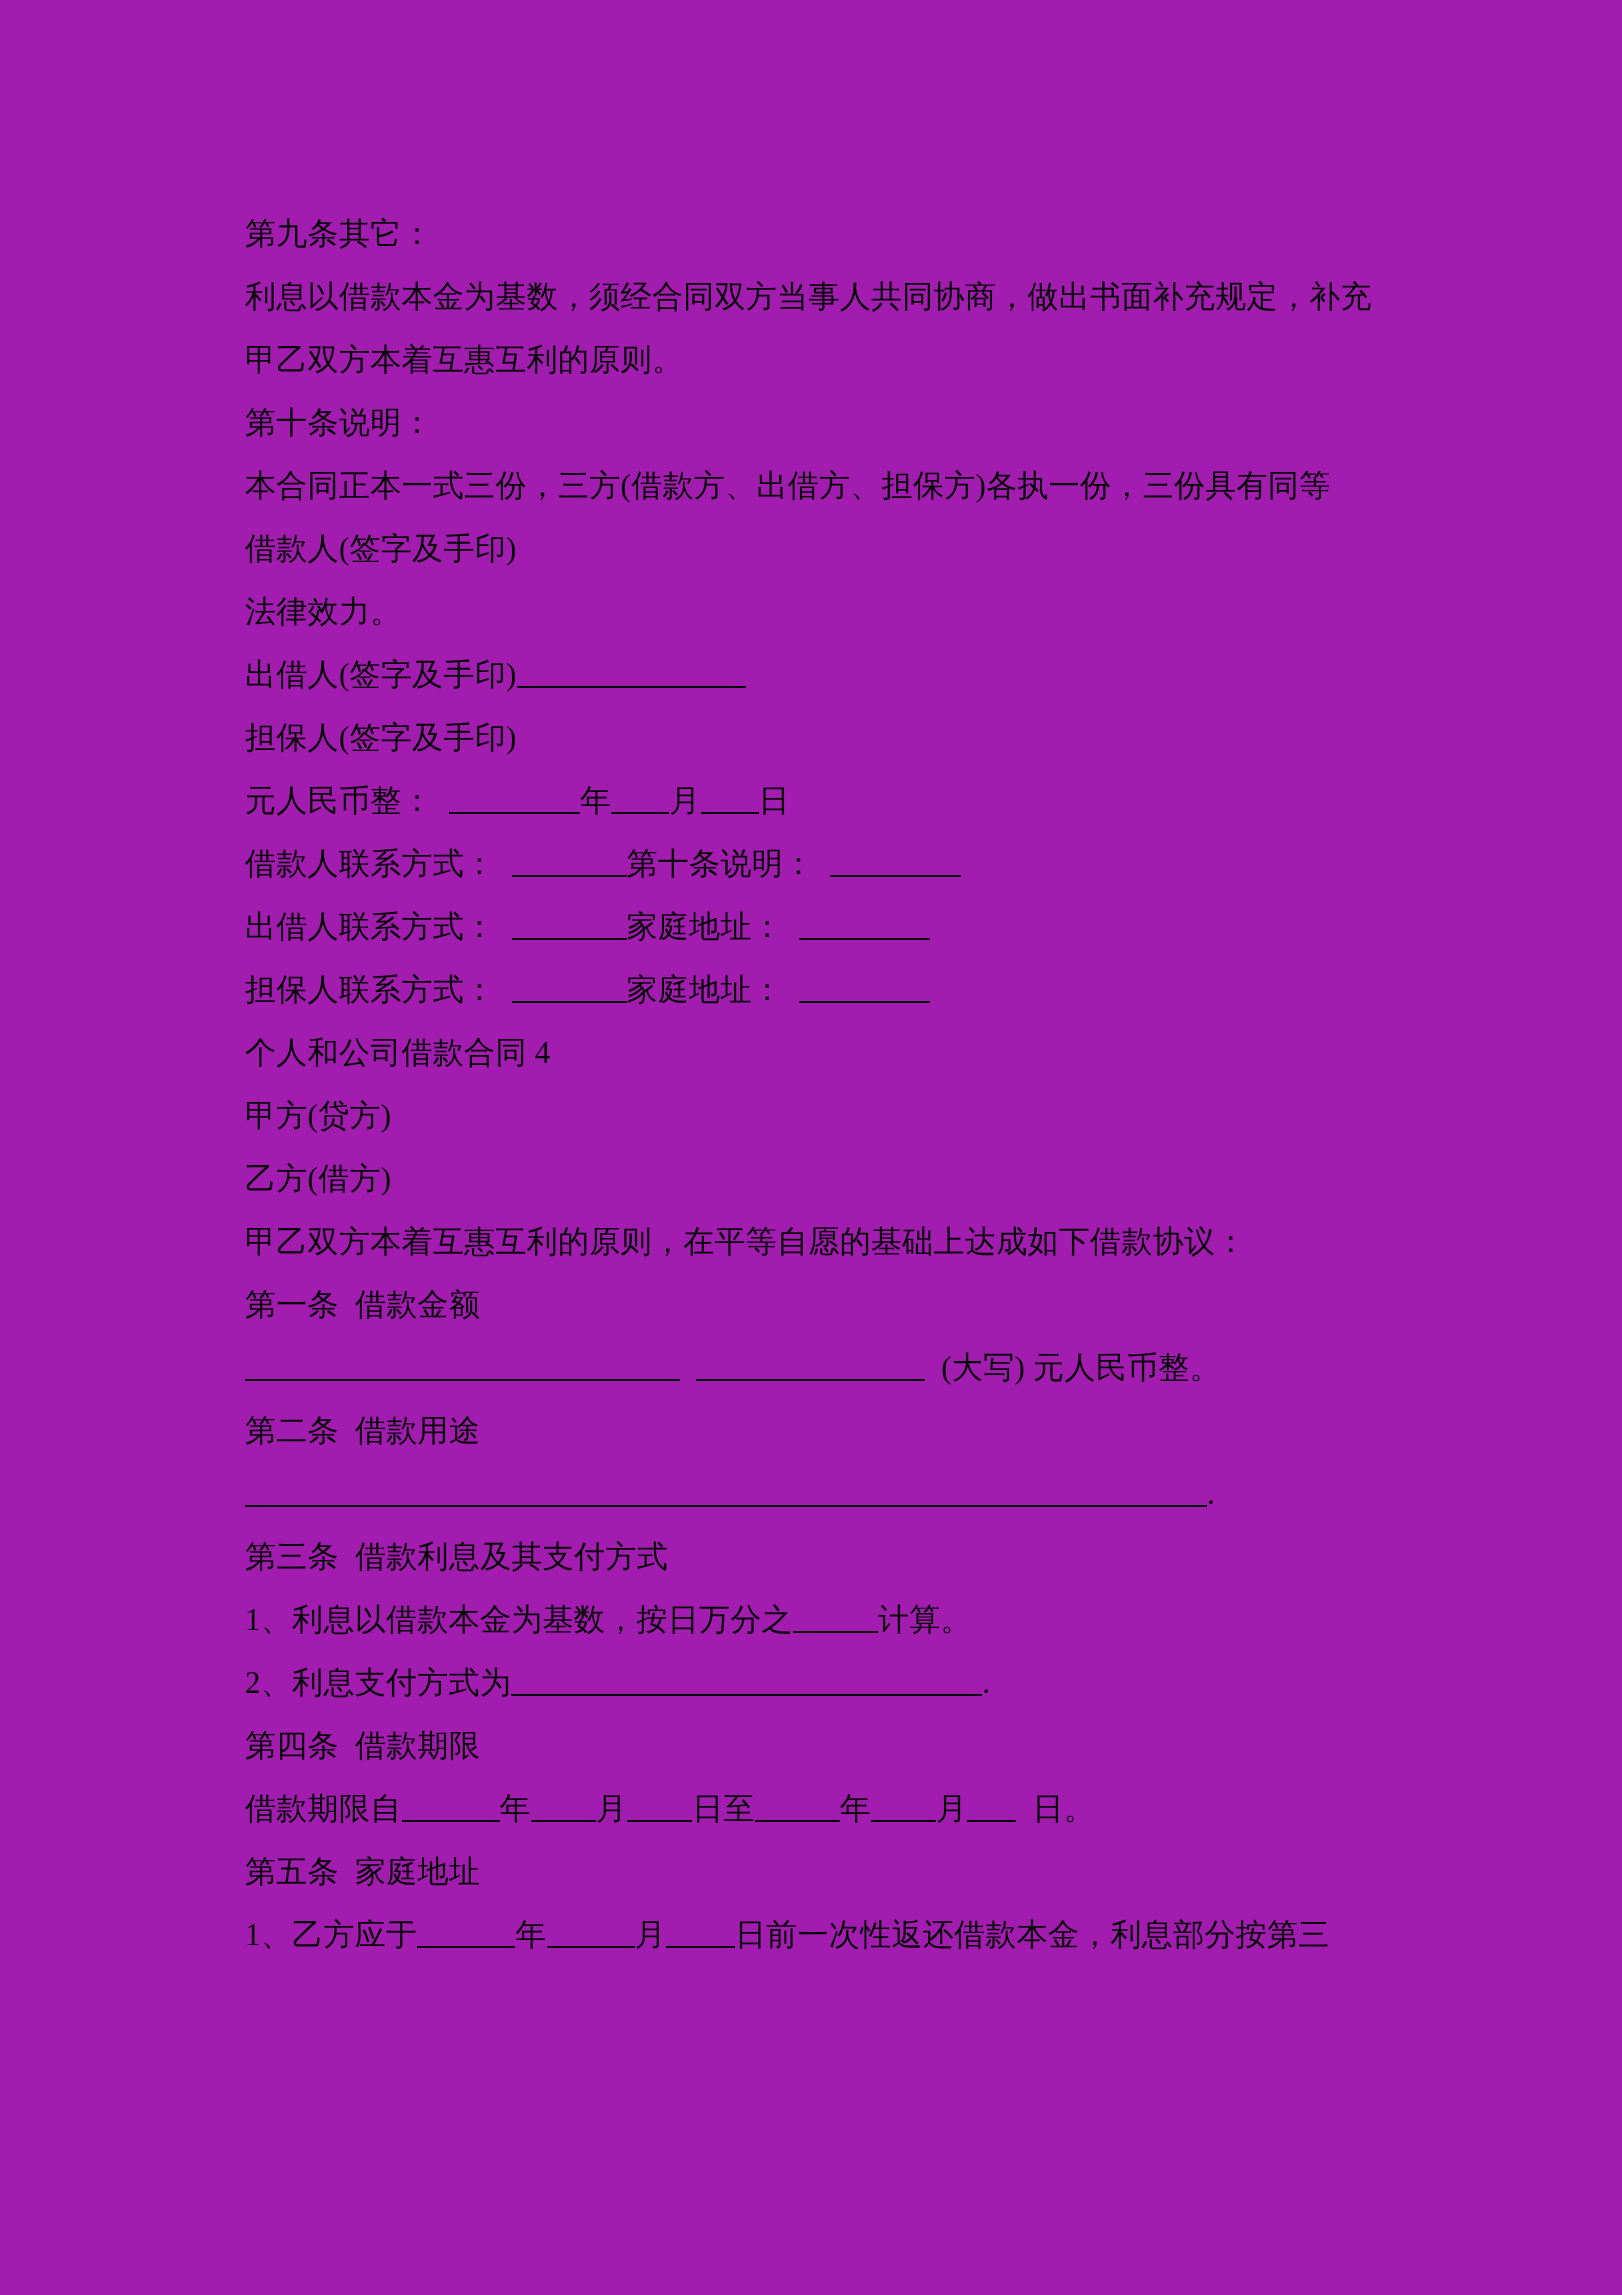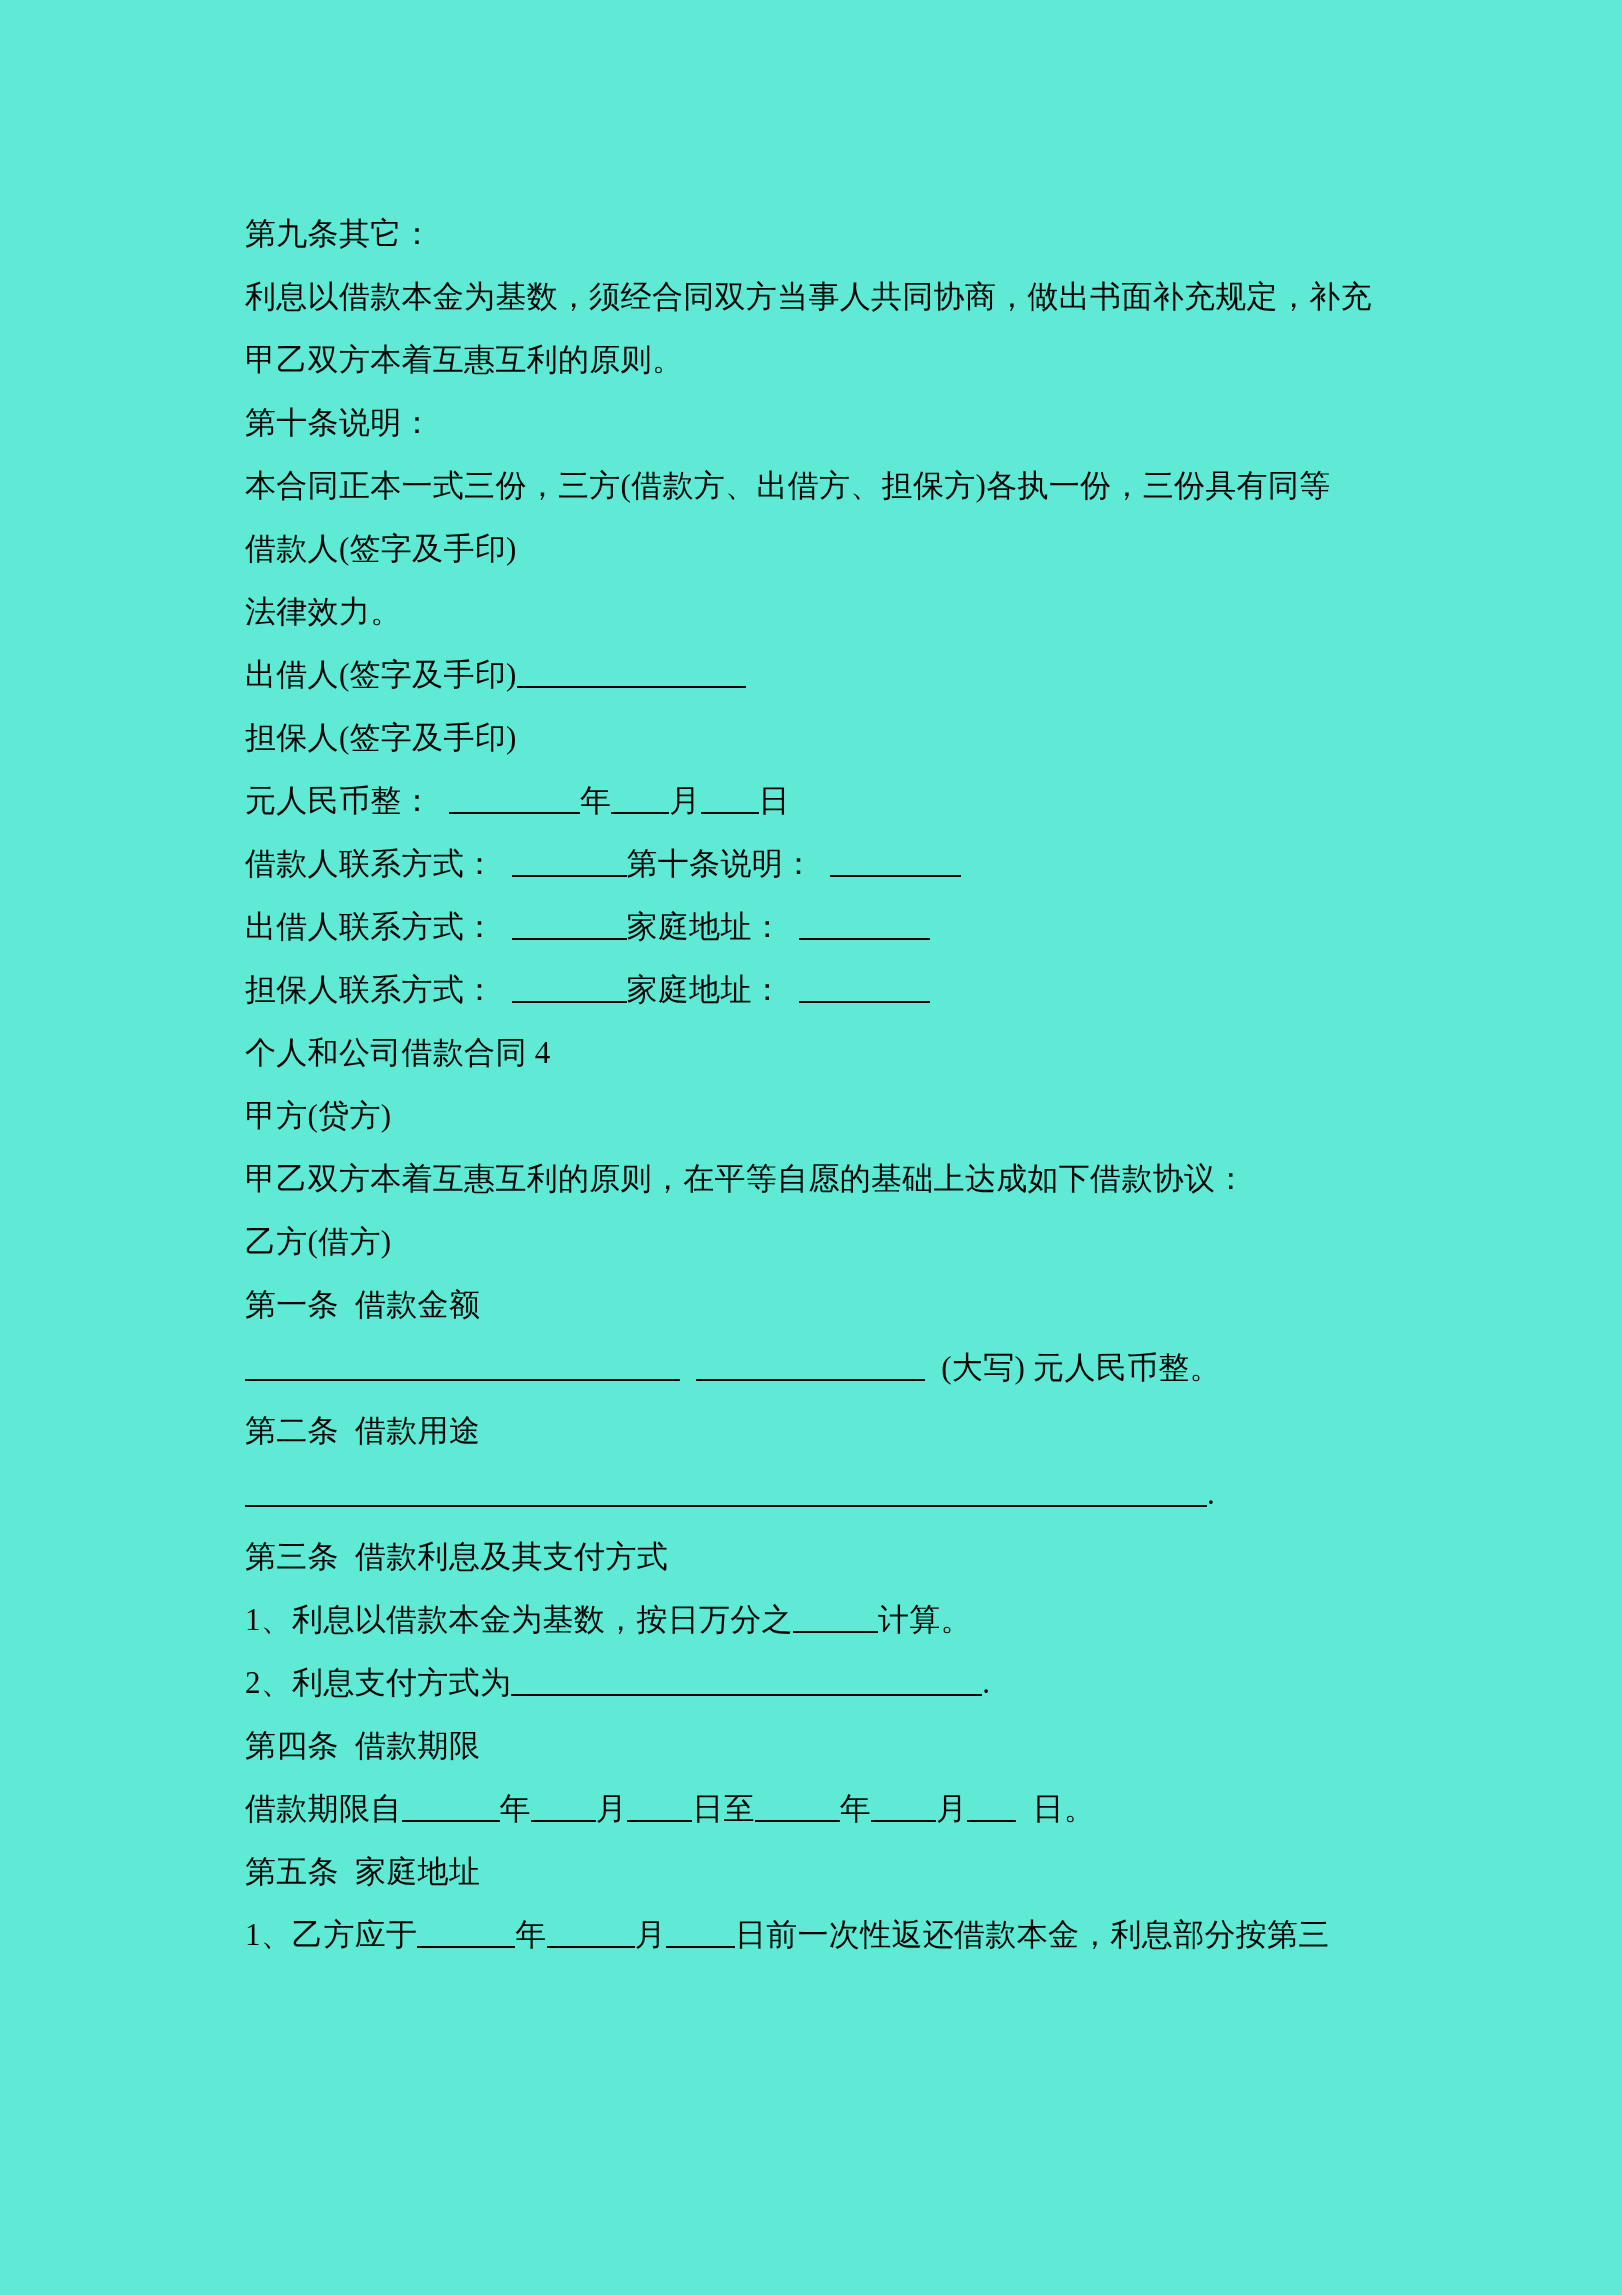--- a/index.html
+++ b/index.html
@@ -4,21 +4,21 @@
 <style>
   html, body {
     margin: 0;
     padding: 0;
     background: #e8e8e8;
   }
   .page {
     position: relative;
     width: 1623px;
     height: 2295px;
-    background: #5eead4;
+    background: #a21caf;
     overflow: hidden;
     font-family: "Liberation Serif", "DejaVu Serif", serif;
     color: #060606;
   }
   .content {
     position: absolute;
     left: 245px;
     top: 202px;
     width: 1171px;
   }
@@ -50,22 +50,22 @@
       <div class="line"><span class="txt">借款人(签字及手印)</span></div>
       <div class="line"><span class="txt">法律效力。</span></div>
       <div class="line"><span class="txt">出借人(签字及手印)</span><span class="blank" style="width: 229px;"></span></div>
       <div class="line"><span class="txt">担保人(签字及手印)</span></div>
       <div class="line"><span class="txt">元人民币整：  </span><span class="blank" style="width: 131px;"></span><span class="txt">年</span><span class="blank" style="width: 58px;"></span><span class="txt">月</span><span class="blank" style="width: 58px;"></span><span class="txt">日</span></div>
       <div class="line"><span class="txt">借款人联系方式：  </span><span class="blank" style="width: 115px;"></span><span class="txt">第十条说明：  </span><span class="blank" style="width: 131px;"></span></div>
       <div class="line"><span class="txt">出借人联系方式：  </span><span class="blank" style="width: 115px;"></span><span class="txt">家庭地址：  </span><span class="blank" style="width: 131px;"></span></div>
       <div class="line"><span class="txt">担保人联系方式：  </span><span class="blank" style="width: 115px;"></span><span class="txt">家庭地址：  </span><span class="blank" style="width: 131px;"></span></div>
       <div class="line"><span class="txt">个人和公司借款合同 4</span></div>
       <div class="line"><span class="txt">甲方(贷方)</span></div>
+      <div class="line"><span class="txt">乙方(借方)</span></div>
       <div class="line"><span class="txt">甲乙双方本着互惠互利的原则，在平等自愿的基础上达成如下借款协议：</span></div>
-      <div class="line"><span class="txt">乙方(借方)</span></div>
       <div class="line"><span class="txt">第一条  借款金额</span></div>
       <div class="line"><span class="blank" style="width: 435px;"></span><span class="txt">  </span><span class="blank" style="width: 229px;"></span><span class="txt">  (大写) 元人民币整。</span></div>
       <div class="line"><span class="txt">第二条  借款用途</span></div>
       <div class="line"><span class="blank" style="width: 962px;"></span><span class="txt">.</span></div>
       <div class="line"><span class="txt">第三条  借款利息及其支付方式</span></div>
       <div class="line"><span class="txt">1、利息以借款本金为基数，按日万分之</span><span class="blank" style="width: 85px;"></span><span class="txt">计算。</span></div>
       <div class="line"><span class="txt">2、利息支付方式为</span><span class="blank" style="width: 471px;"></span><span class="txt">.</span></div>
       <div class="line"><span class="txt">第四条  借款期限</span></div>
       <div class="line"><span class="txt">借款期限自</span><span class="blank" style="width: 98px;"></span><span class="txt">年</span><span class="blank" style="width: 65px;"></span><span class="txt">月</span><span class="blank" style="width: 65px;"></span><span class="txt">日至</span><span class="blank" style="width: 85px;"></span><span class="txt">年</span><span class="blank" style="width: 65px;"></span><span class="txt">月</span><span class="blank" style="width: 49px;"></span><span class="txt">  日。</span></div>
       <div class="line"><span class="txt">第五条  家庭地址</span></div>

